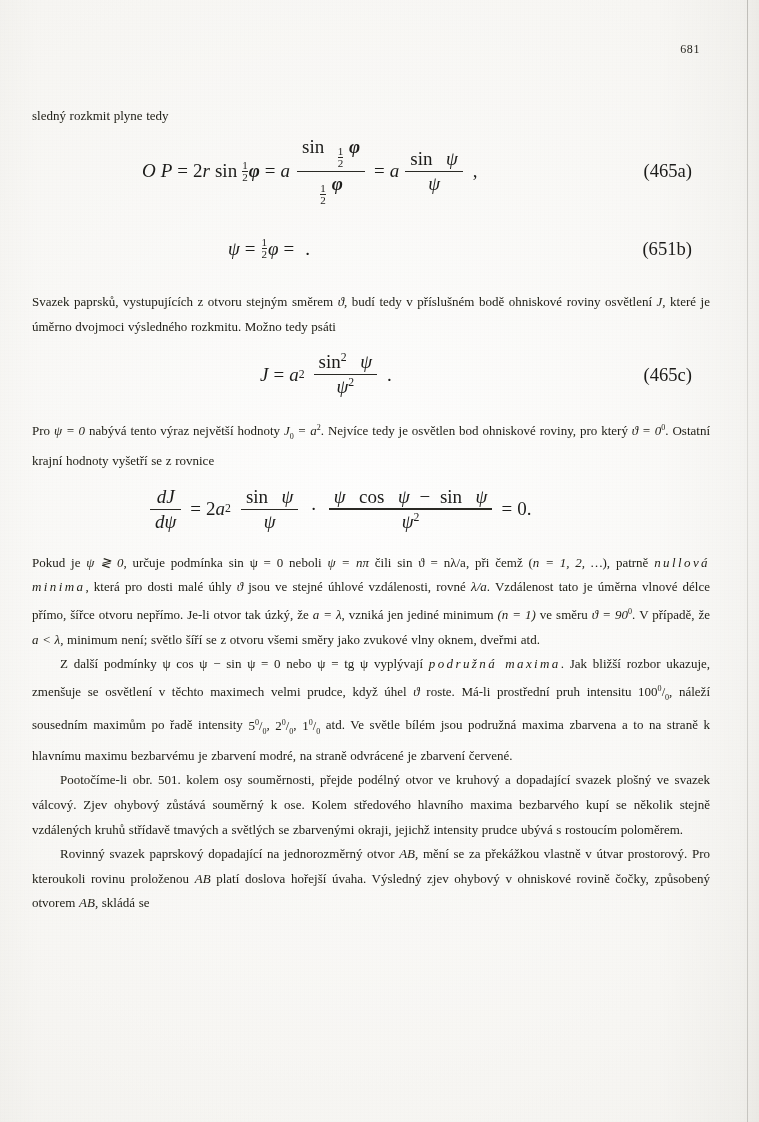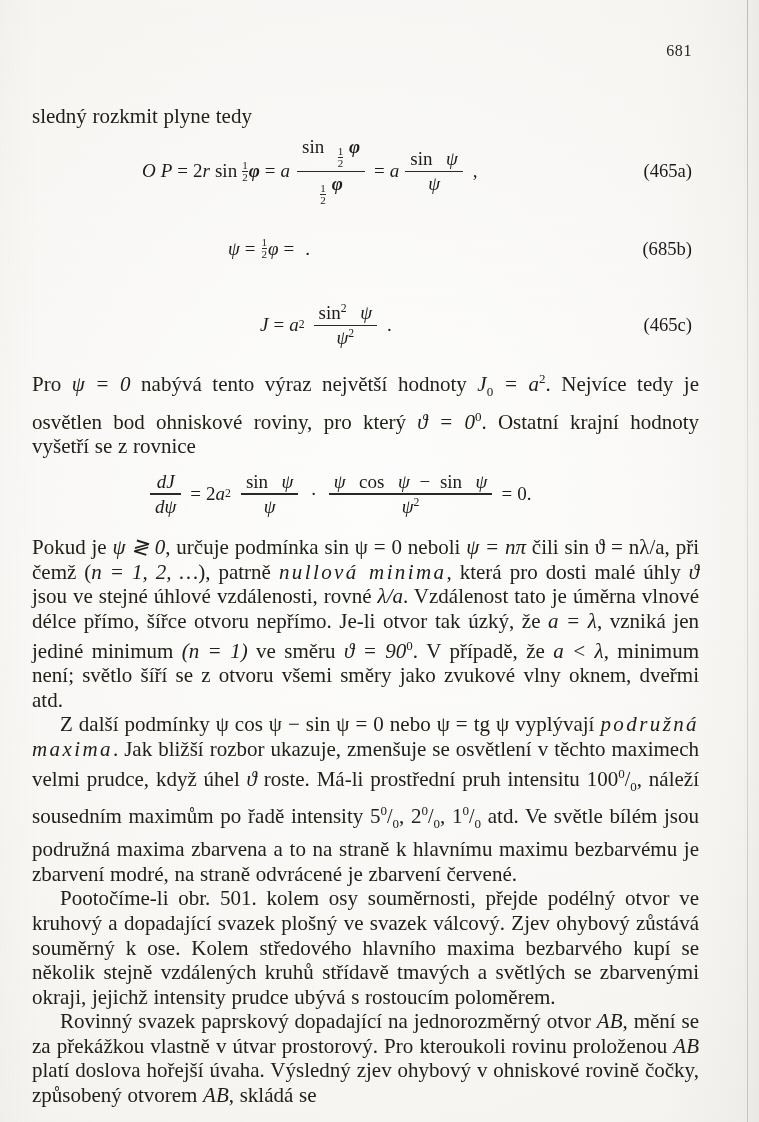--- a/index.html
+++ b/index.html
@@ -44,38 +44,38 @@
 
   #content {
     position: absolute;
     inset: 0;
     z-index: 3;
   }
 
   .folio {
     position: absolute;
     top: 42px;
-    left: 0;
+    left: 8px;
     width: 692px;
     text-align: right;
-    font-size: 16px;
+    font-size: 12px;
     letter-spacing: 0.6px;
     color: #26251f;
   }
 
   .col {
     position: absolute;
     left: 32px;
     width: 682px;
     top: 104px;
   }
 
   p.para {
-    margin: 0 15px 0 0;
-    font-size: 21px;
+    margin: 0 4px 0 0;
+    font-size: 13px;
     line-height: 24.6px;
     text-align: justify;
     text-justify: inter-word;
     color: #222119;
     word-spacing: 0.4px;
     -webkit-font-smoothing: none;
   }
   p.para.indent {
     text-indent: 28px;
   }
@@ -245,25 +245,26 @@
         <span class="sfrac">
           <span>1</span>
           <span class="sbar"></span>
           <span>2</span>
         </span>
         <span class="mi">φ</span>
         <span class="op">=</span>
         <span style="width:6px"></span>
         <span class="mr">.</span>
       </div>
-      <div class="eqnum">(685b)</div>
+      <div class="eqnum">(651b)</div>
     </div>
 
     <div class="gap-l"></div>
 
+    <p class="para noindent"><span>Svazek paprsků, vystupujících z otvoru stejným směrem </span><span class="im">ϑ</span><span>, budí tedy v příslušném bodě ohniskové roviny osvětlení </span><span class="im">J</span><span>, které je úměrno dvojmoci výsledného rozkmitu. Možno tedy psáti</span></p>
 
     <div class="gap-m"></div>
 
     <div class="eqline">
       <div class="eqbody" style="margin-left:228px;">
         <span class="mi">J</span>
         <span class="op">=</span>
         <span class="mi">a</span>
           <sup class="ex">2</sup>
         <span style="width:5px"></span>

